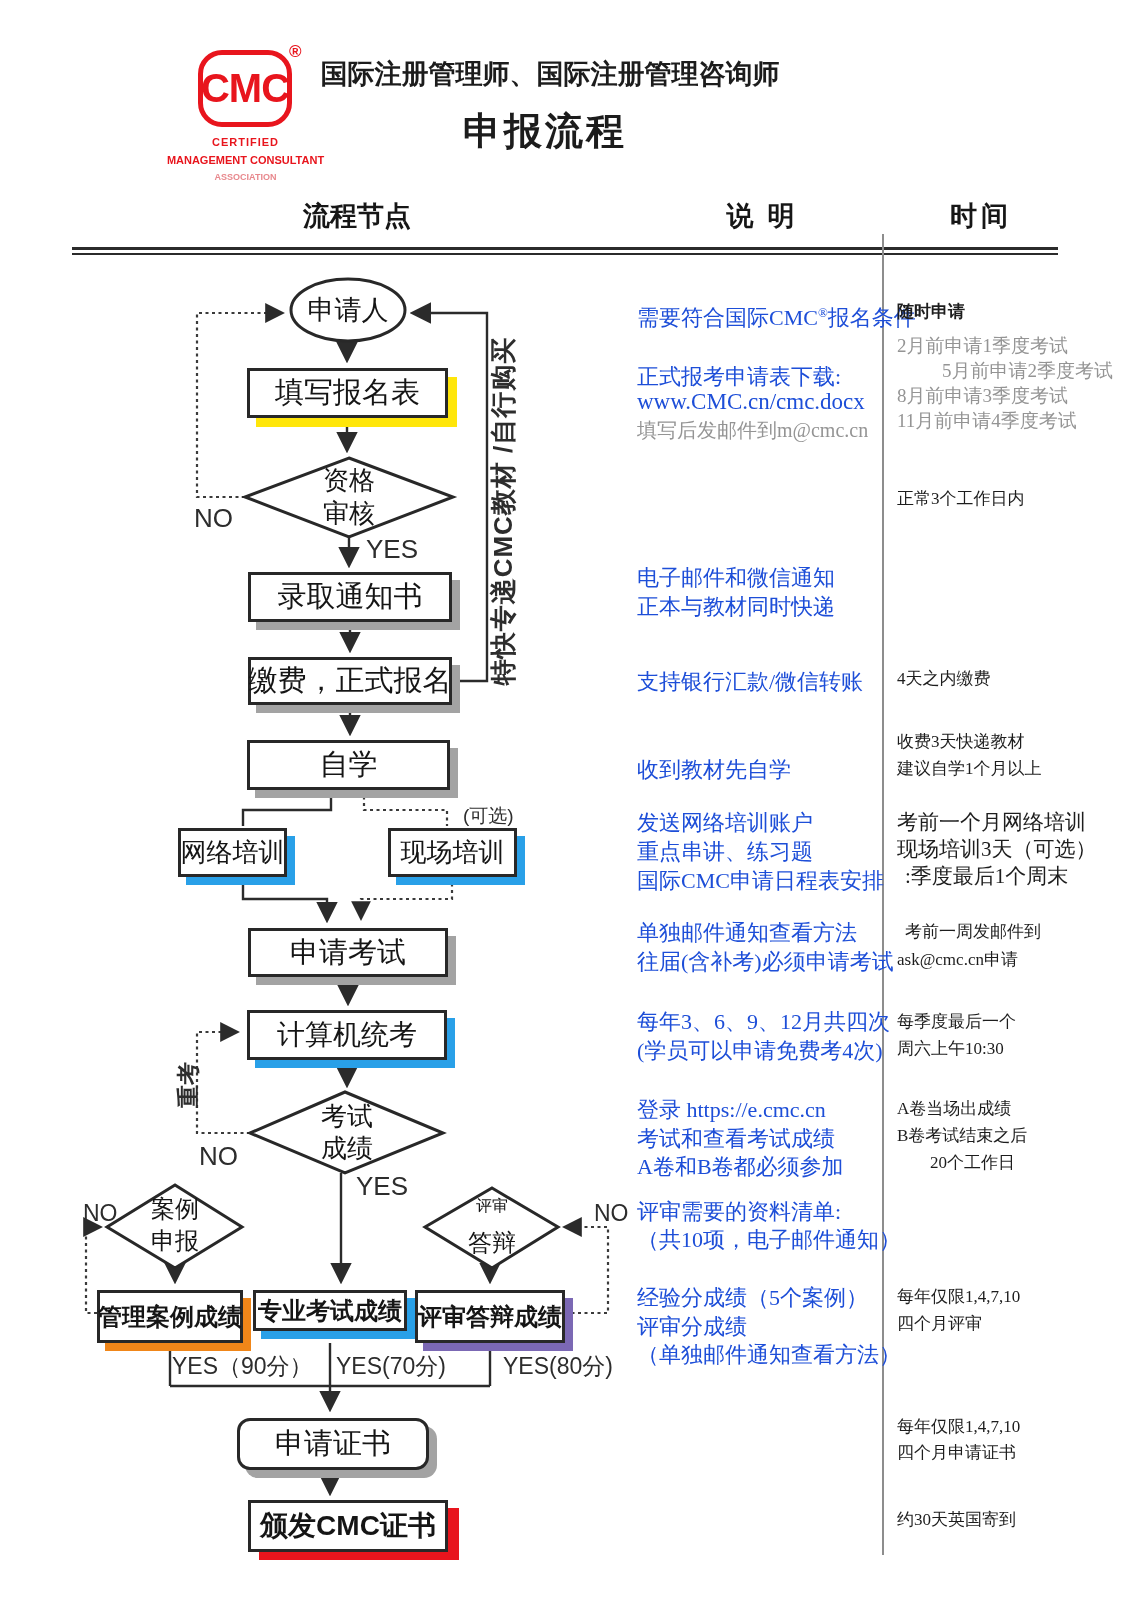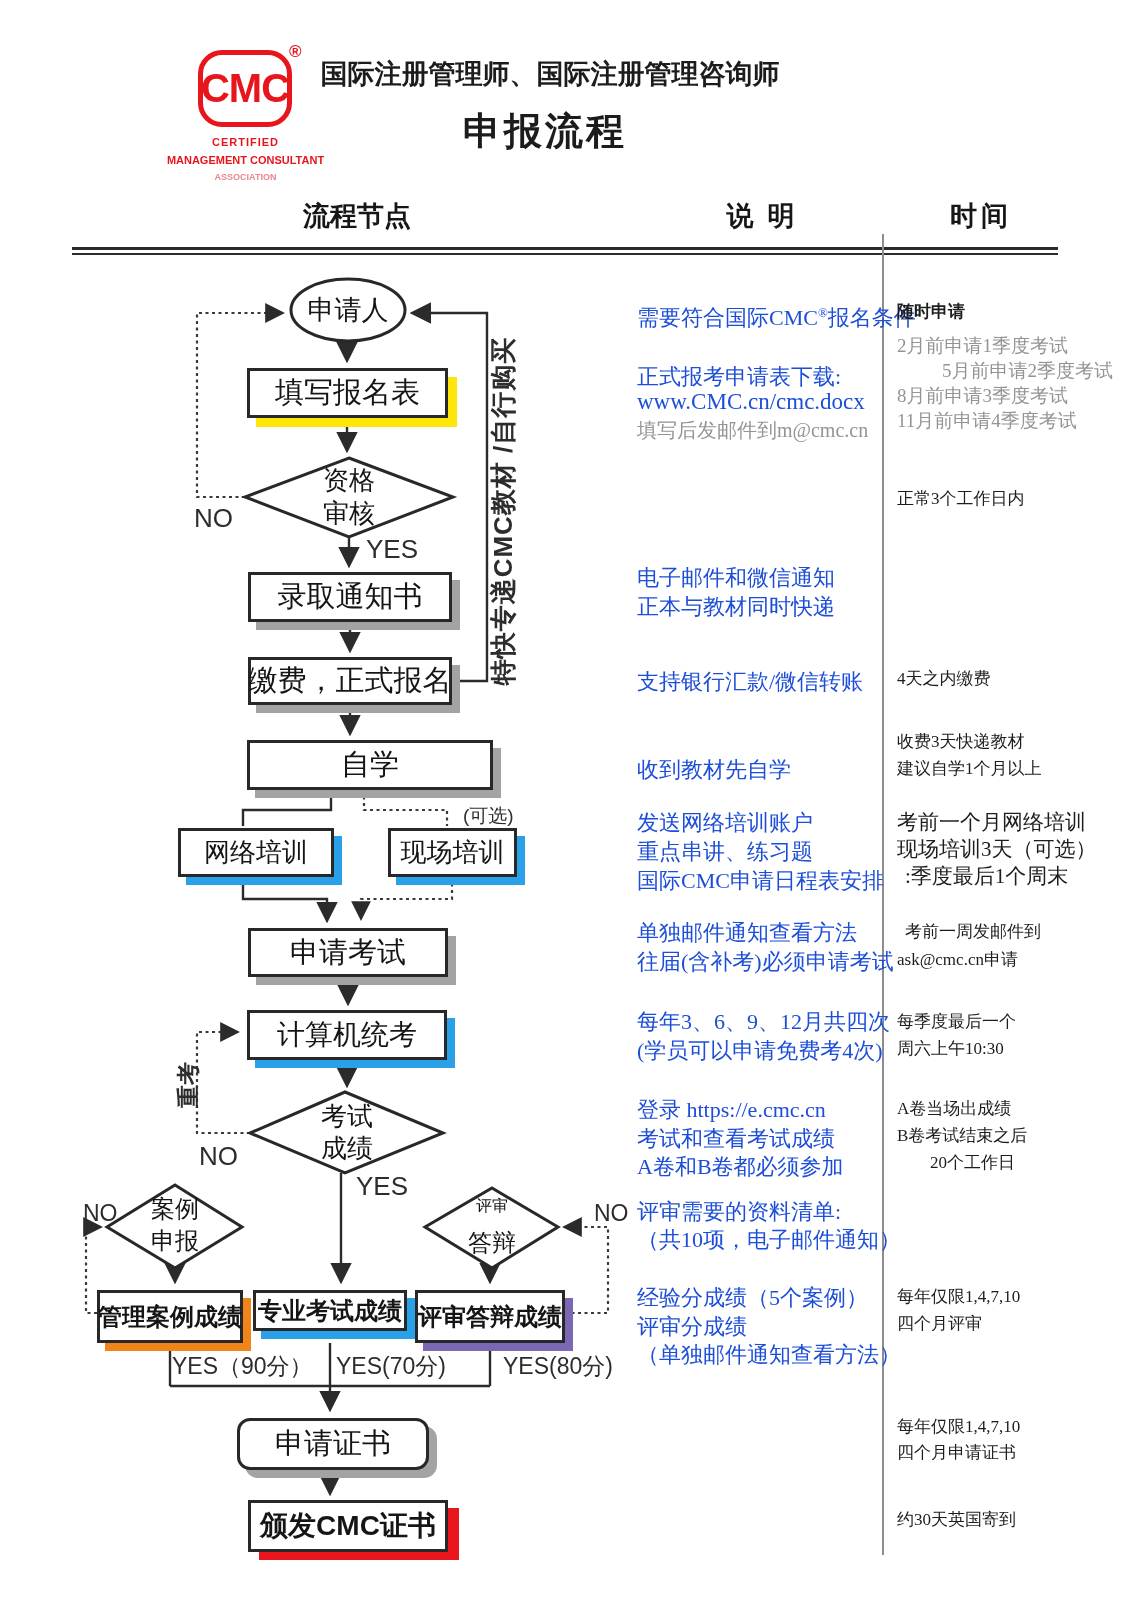--- a/index.html
+++ b/index.html
@@ -116,23 +116,23 @@
 
   <div class="fbox sh-yellow" style="left:247px;top:368px;width:201px;height:50px;">填写报名表</div>
 
   <div class="dlabel" style="left:297px;top:464px;width:104px;">资格</div>
   <div class="dlabel" style="left:297px;top:497px;width:104px;">审核</div>
 
   <div class="fbox sh-gray" style="left:248px;top:572px;width:204px;height:50px;">录取通知书</div>
 
   <div class="fbox sh-gray" style="left:248px;top:657px;width:204px;height:48px;">缴费，正式报名</div>
 
-  <div class="fbox sh-gray" style="left:247px;top:740px;width:246px;height:50px;">自学</div>
-
-  <div class="fbox sh-blue" style="left:178px;top:828px;width:156px;height:49px;font-size:26px;">网络培训</div>
+  <div class="fbox sh-gray" style="left:247px;top:740px;width:203px;height:50px;">自学</div>
+
+  <div class="fbox sh-blue" style="left:178px;top:828px;width:109px;height:49px;font-size:26px;">网络培训</div>
   <div class="fbox sh-blue" style="left:388px;top:828px;width:129px;height:49px;font-size:26px;">现场培训</div>
   <div class="abs" style="left:463px;top:803px;font-size:19px;color:#2d2d2d;">(可选)</div>
 
   <div class="fbox sh-gray" style="left:248px;top:928px;width:200px;height:49px;">申请考试</div>
 
   <div class="fbox sh-blue" style="left:247px;top:1010px;width:200px;height:50px;font-size:28px;">计算机统考</div>
 
   <div class="dlabel" style="left:295px;top:1100px;width:104px;">考试</div>
   <div class="dlabel" style="left:295px;top:1132px;width:104px;">成绩</div>
 

